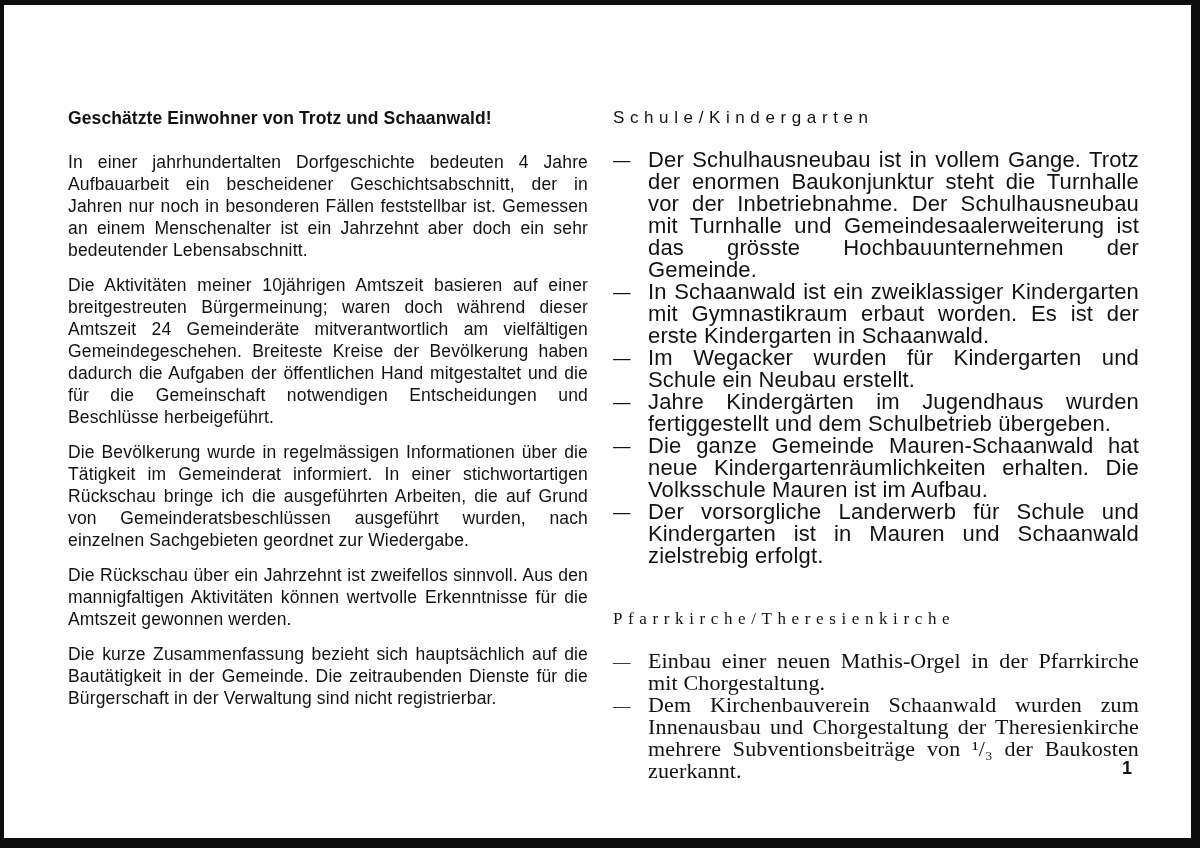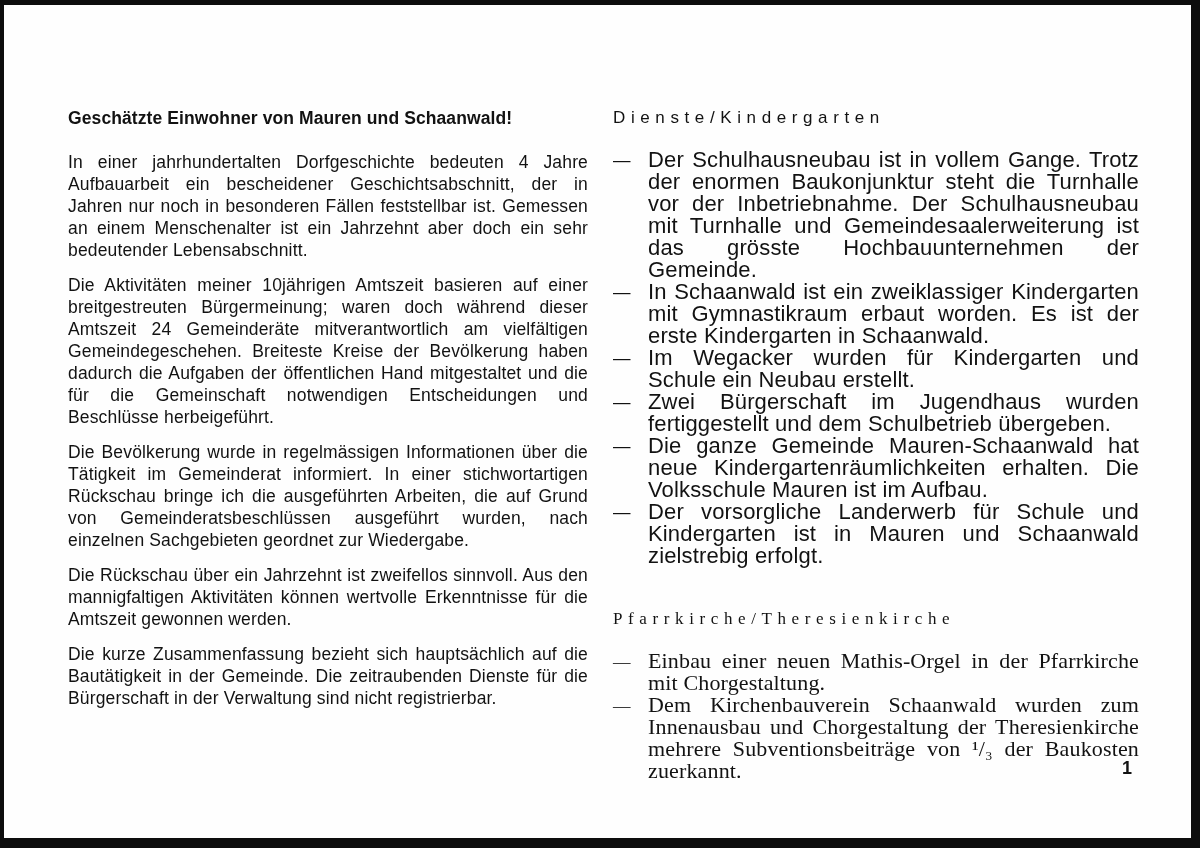--- a/index.html
+++ b/index.html
@@ -82,47 +82,47 @@
     font-weight: bold;
   }
 </style>
 </head>
 <body>
 
 <div class="scan-frame">
   <div class="page">
 
     <div class="col col-left">
-      <h1 class="doc-title">Geschätzte Einwohner von Mauren und Schaanwald!</h1>
+      <h1 class="doc-title">Geschätzte Einwohner von Trotz und Schaanwald!</h1>
       <p class="para">In einer jahrhundertalten Dorfgeschichte bedeuten 4 Jahre Aufbauarbeit ein bescheidener Geschichtsabschnitt, der in Jahren nur noch in besonderen Fällen feststellbar ist. Gemessen an einem Menschenalter ist ein Jahrzehnt aber doch ein sehr bedeutender Lebensabschnitt.</p>
       <p class="para">Die Aktivitäten meiner 10jährigen Amtszeit basieren auf einer breitgestreuten Bürgermeinung; waren doch während dieser Amtszeit 24 Gemeinderäte mitverantwortlich am vielfältigen Gemeindegeschehen. Breiteste Kreise der Bevölkerung haben dadurch die Aufgaben der öffentlichen Hand mitgestaltet und die für die Gemeinschaft notwendigen Entscheidungen und Beschlüsse herbeigeführt.</p>
       <p class="para">Die Bevölkerung wurde in regelmässigen Informationen über die Tätigkeit im Gemeinderat informiert. In einer stichwortartigen Rückschau bringe ich die ausgeführten Arbeiten, die auf Grund von Gemeinderatsbeschlüssen ausgeführt wurden, nach einzelnen Sachgebieten geordnet zur Wiedergabe.</p>
       <p class="para">Die Rückschau über ein Jahrzehnt ist zweifellos sinnvoll. Aus den mannigfaltigen Aktivitäten können wertvolle Erkenntnisse für die Amtszeit gewonnen werden.</p>
       <p class="para">Die kurze Zusammenfassung bezieht sich hauptsächlich auf die Bautätigkeit in der Gemeinde. Die zeitraubenden Dienste für die Bürgerschaft in der Verwaltung sind nicht registrierbar.</p>
     </div>
 
     <div class="col col-right">
 
       <div class="section">
-        <h2 class="section-heading">Dienste/Kindergarten</h2>
+        <h2 class="section-heading">Schule/Kindergarten</h2>
         <div class="bullet-item">
           <span class="bullet-dash">—</span>
           <div class="bullet-text">Der Schulhausneubau ist in vollem Gange. Trotz der enormen Baukonjunktur steht die Turnhalle vor der Inbetriebnahme. Der Schulhausneubau mit Turnhalle und Gemeindesaalerweiterung ist das grösste Hochbauunternehmen der Gemeinde.</div>
         </div>
         <div class="bullet-item">
           <span class="bullet-dash">—</span>
           <div class="bullet-text">In Schaanwald ist ein zweiklassiger Kindergarten mit Gymnastikraum erbaut worden. Es ist der erste Kindergarten in Schaanwald.</div>
         </div>
         <div class="bullet-item">
           <span class="bullet-dash">—</span>
           <div class="bullet-text">Im Wegacker wurden für Kindergarten und Schule ein Neubau erstellt.</div>
         </div>
         <div class="bullet-item">
           <span class="bullet-dash">—</span>
-          <div class="bullet-text">Zwei Bürgerschaft im Jugendhaus wurden fertiggestellt und dem Schulbetrieb übergeben.</div>
+          <div class="bullet-text">Jahre Kindergärten im Jugendhaus wurden fertiggestellt und dem Schulbetrieb übergeben.</div>
         </div>
         <div class="bullet-item">
           <span class="bullet-dash">—</span>
           <div class="bullet-text">Die ganze Gemeinde Mauren-Schaanwald hat neue Kindergartenräumlichkeiten erhalten. Die Volksschule Mauren ist im Aufbau.</div>
         </div>
         <div class="bullet-item">
           <span class="bullet-dash">—</span>
           <div class="bullet-text">Der vorsorgliche Landerwerb für Schule und Kindergarten ist in Mauren und Schaanwald zielstrebig erfolgt.</div>
         </div>
       </div>

